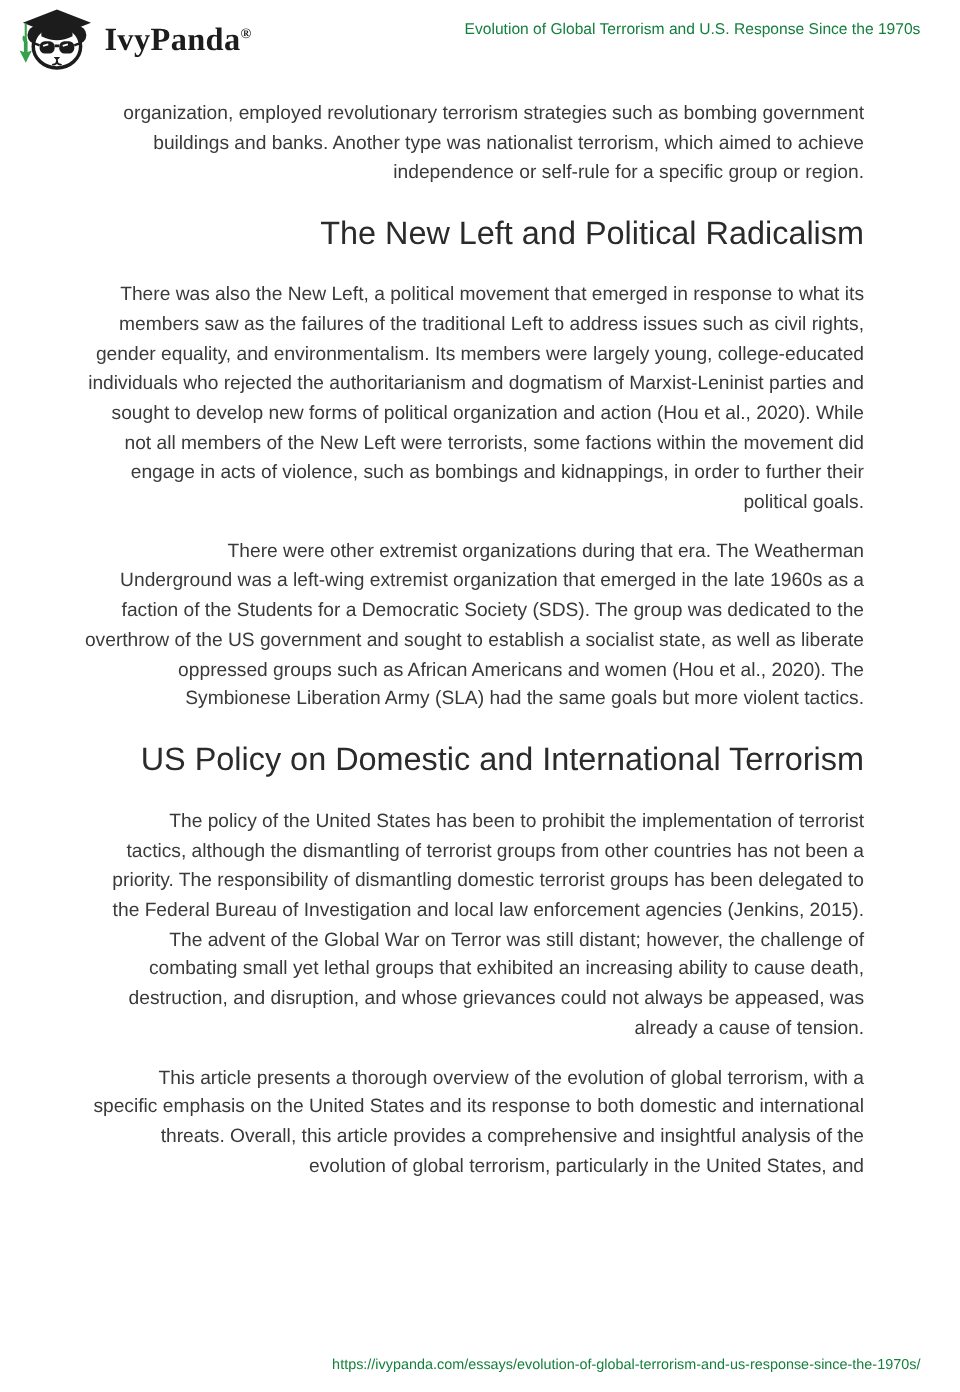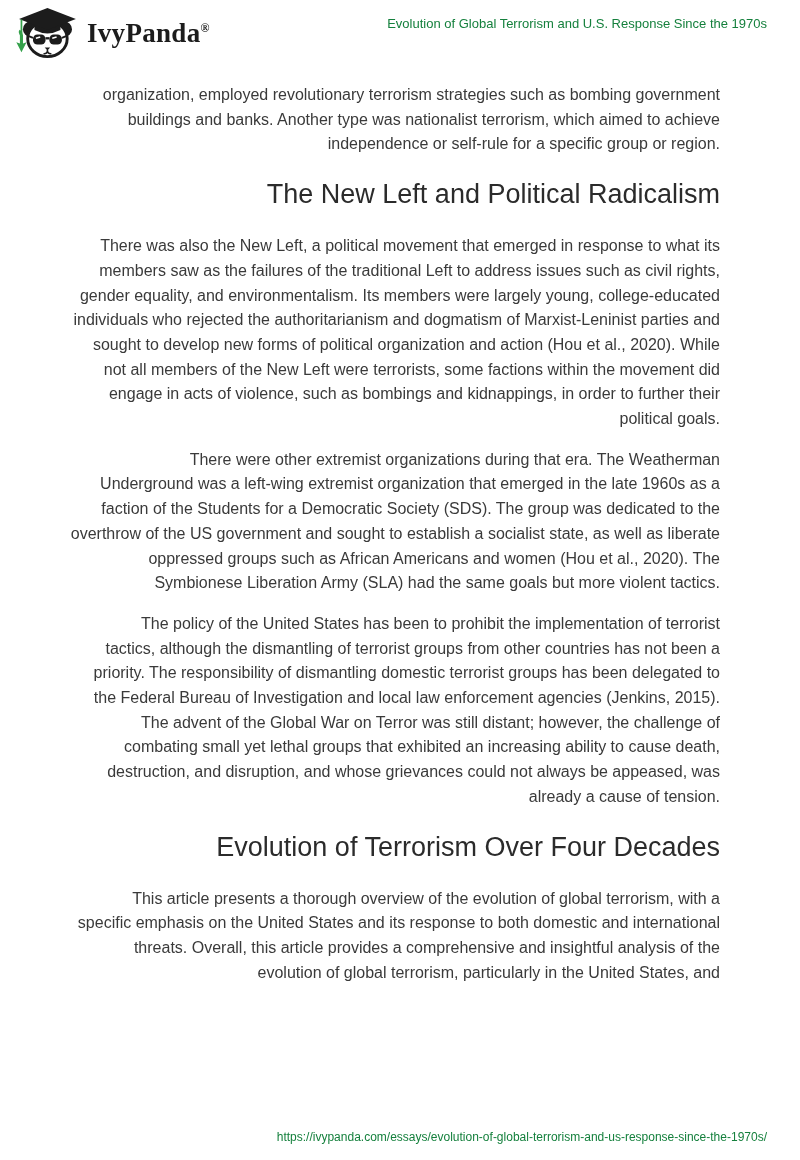--- a/index.html
+++ b/index.html
@@ -116,23 +116,23 @@
     <div class="doc-title">Evolution of Global Terrorism and U.S. Response Since the 1970s</div>
   </div>
 
   <div class="content">
     <p class="no-indent">organization, employed revolutionary terrorism strategies such as bombing government buildings and banks. Another type was nationalist terrorism, which aimed to achieve independence or self-rule for a specific group or region.</p>
 
     <h2>The New Left and Political Radicalism</h2>
     <p>There was also the New Left, a political movement that emerged in response to what its members saw as the failures of the traditional Left to address issues such as civil rights, gender equality, and environmentalism. Its members were largely young, college-educated individuals who rejected the authoritarianism and dogmatism of Marxist-Leninist parties and sought to develop new forms of political organization and action (Hou et al., 2020). While not all members of the New Left were terrorists, some factions within the movement did engage in acts of violence, such as bombings and kidnappings, in order to further their political goals.</p>
     <p>There were other extremist organizations during that era. The Weatherman Underground was a left-wing extremist organization that emerged in the late 1960s as a faction of the Students for a Democratic Society (SDS). The group was dedicated to the overthrow of the US government and sought to establish a socialist state, as well as liberate oppressed groups such as African Americans and women (Hou et al., 2020). The Symbionese Liberation Army (SLA) had the same goals but more violent tactics.</p>
 
+    <h2>US Policy on Domestic and International Terrorism</h2>
     <p>The policy of the United States has been to prohibit the implementation of terrorist tactics, although the dismantling of terrorist groups from other countries has not been a priority. The responsibility of dismantling domestic terrorist groups has been delegated to the Federal Bureau of Investigation and local law enforcement agencies (Jenkins, 2015). The advent of the Global War on Terror was still distant; however, the challenge of combating small yet lethal groups that exhibited an increasing ability to cause death, destruction, and disruption, and whose grievances could not always be appeased, was already a cause of tension.</p>
 
-    <h2>Evolution of Terrorism Over Four Decades</h2>
     <p>This article presents a thorough overview of the evolution of global terrorism, with a specific emphasis on the United States and its response to both domestic and international threats. Overall, this article provides a comprehensive and insightful analysis of the evolution of global terrorism, particularly in the United States, and</p>
   </div>
 
   <div>
     <div class="page-url">https://ivypanda.com/essays/evolution-of-global-terrorism-and-us-response-since-the-1970s/</div>
   </div>
 
 </div>
 
 </body></html>

